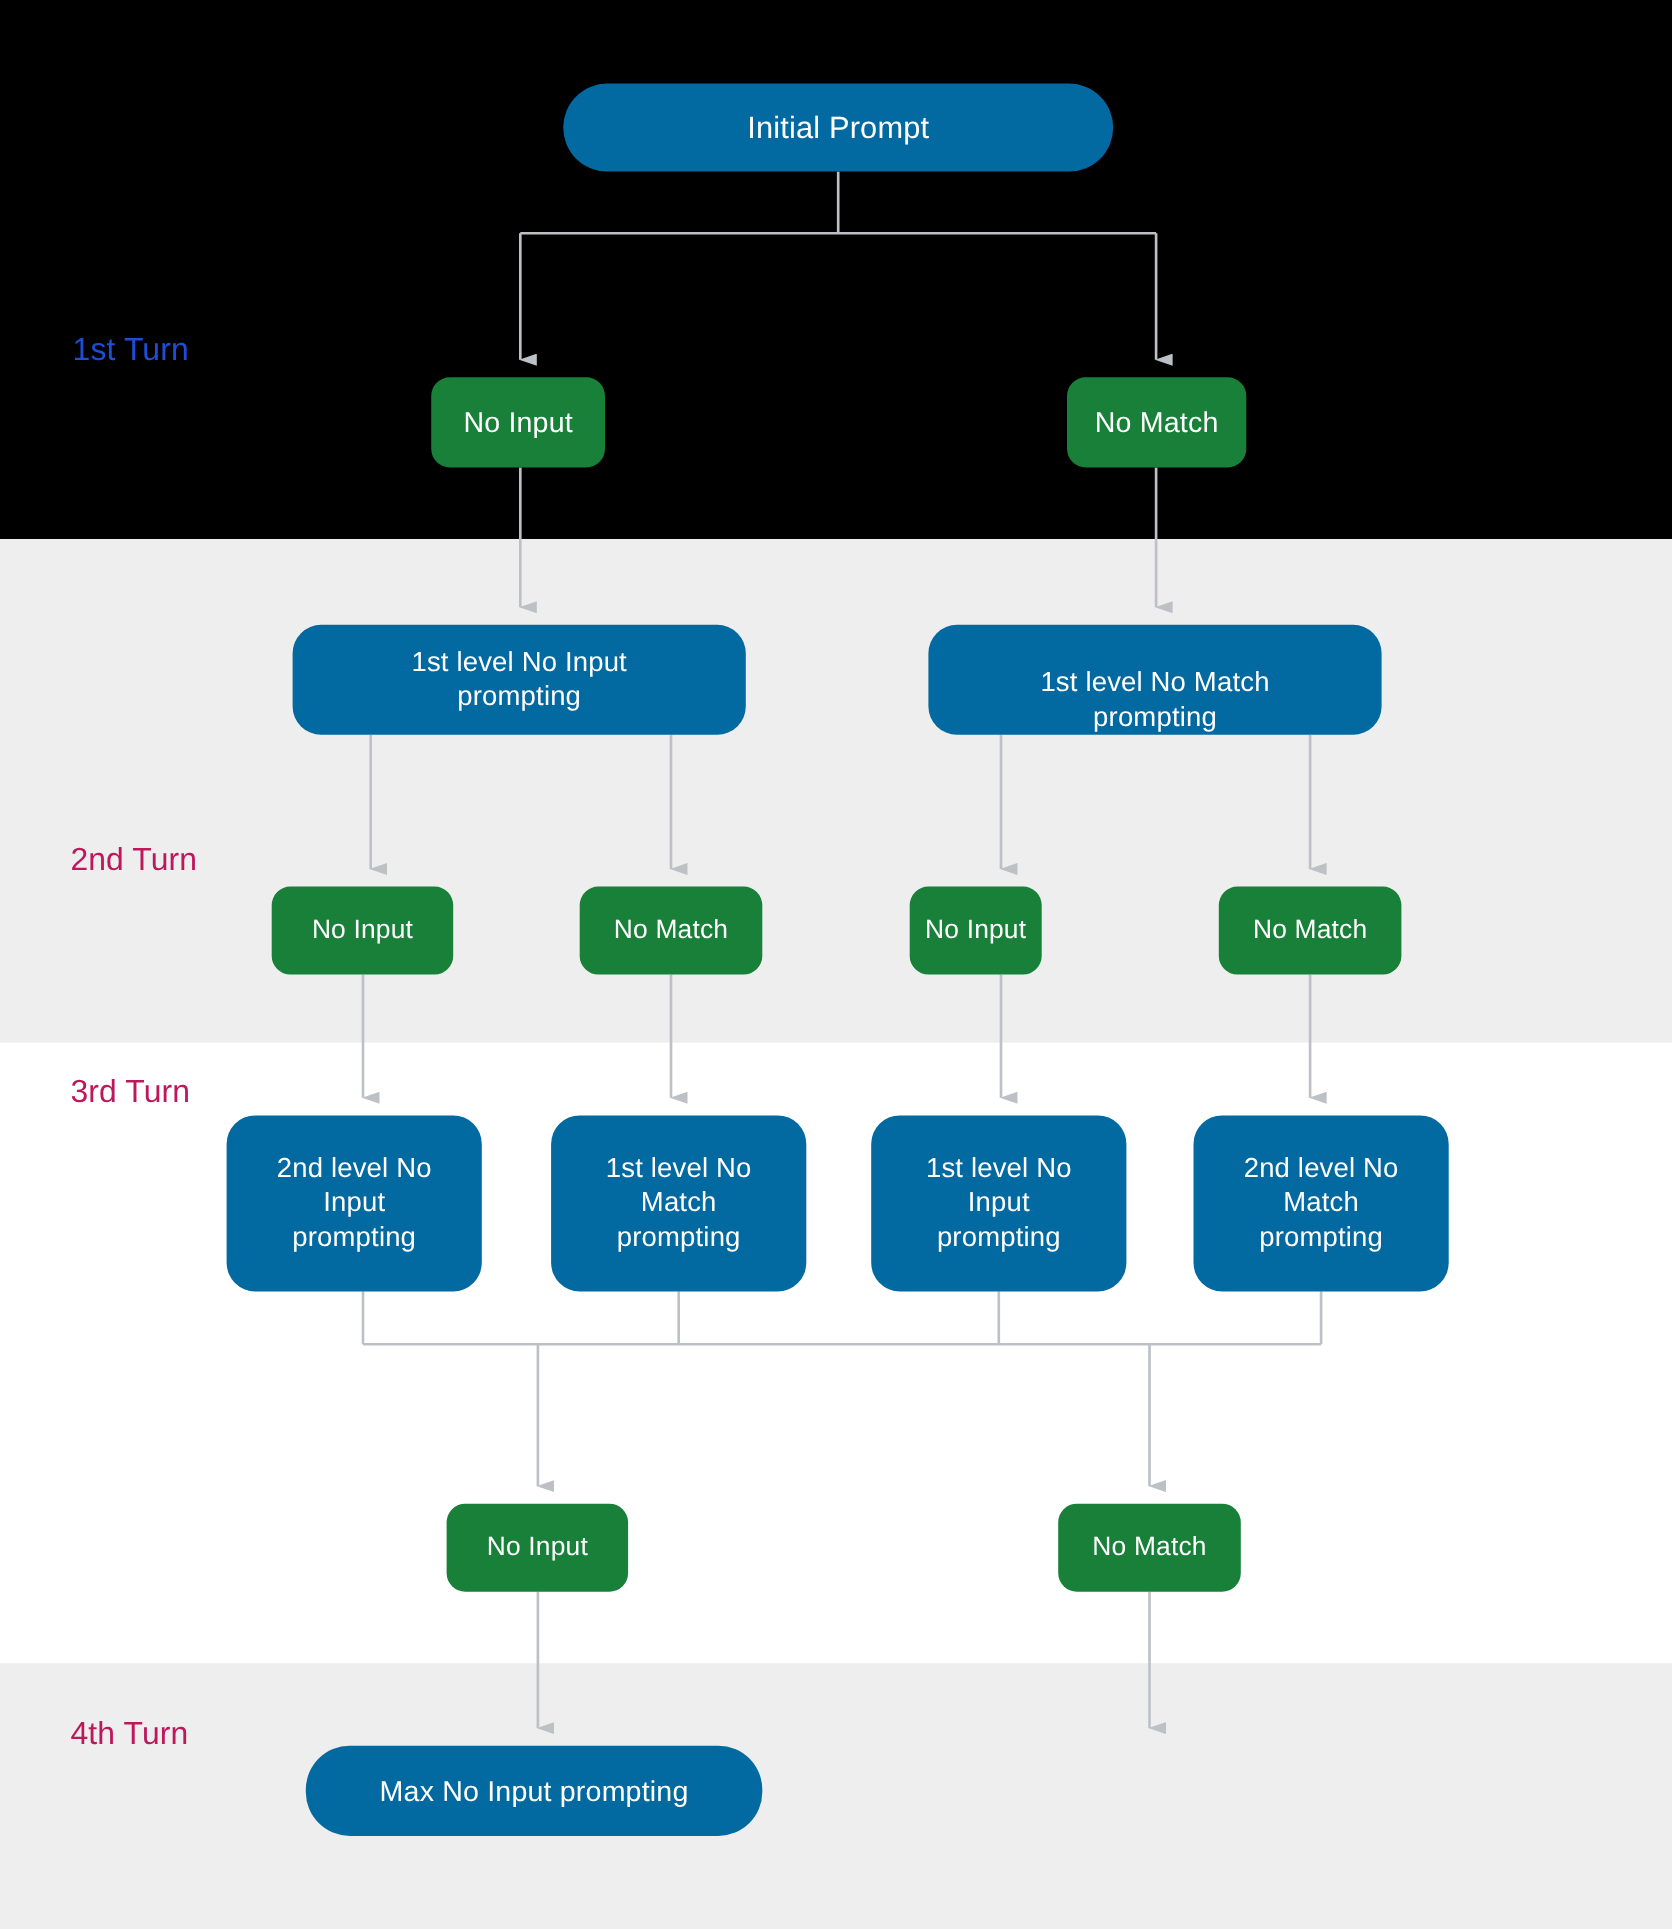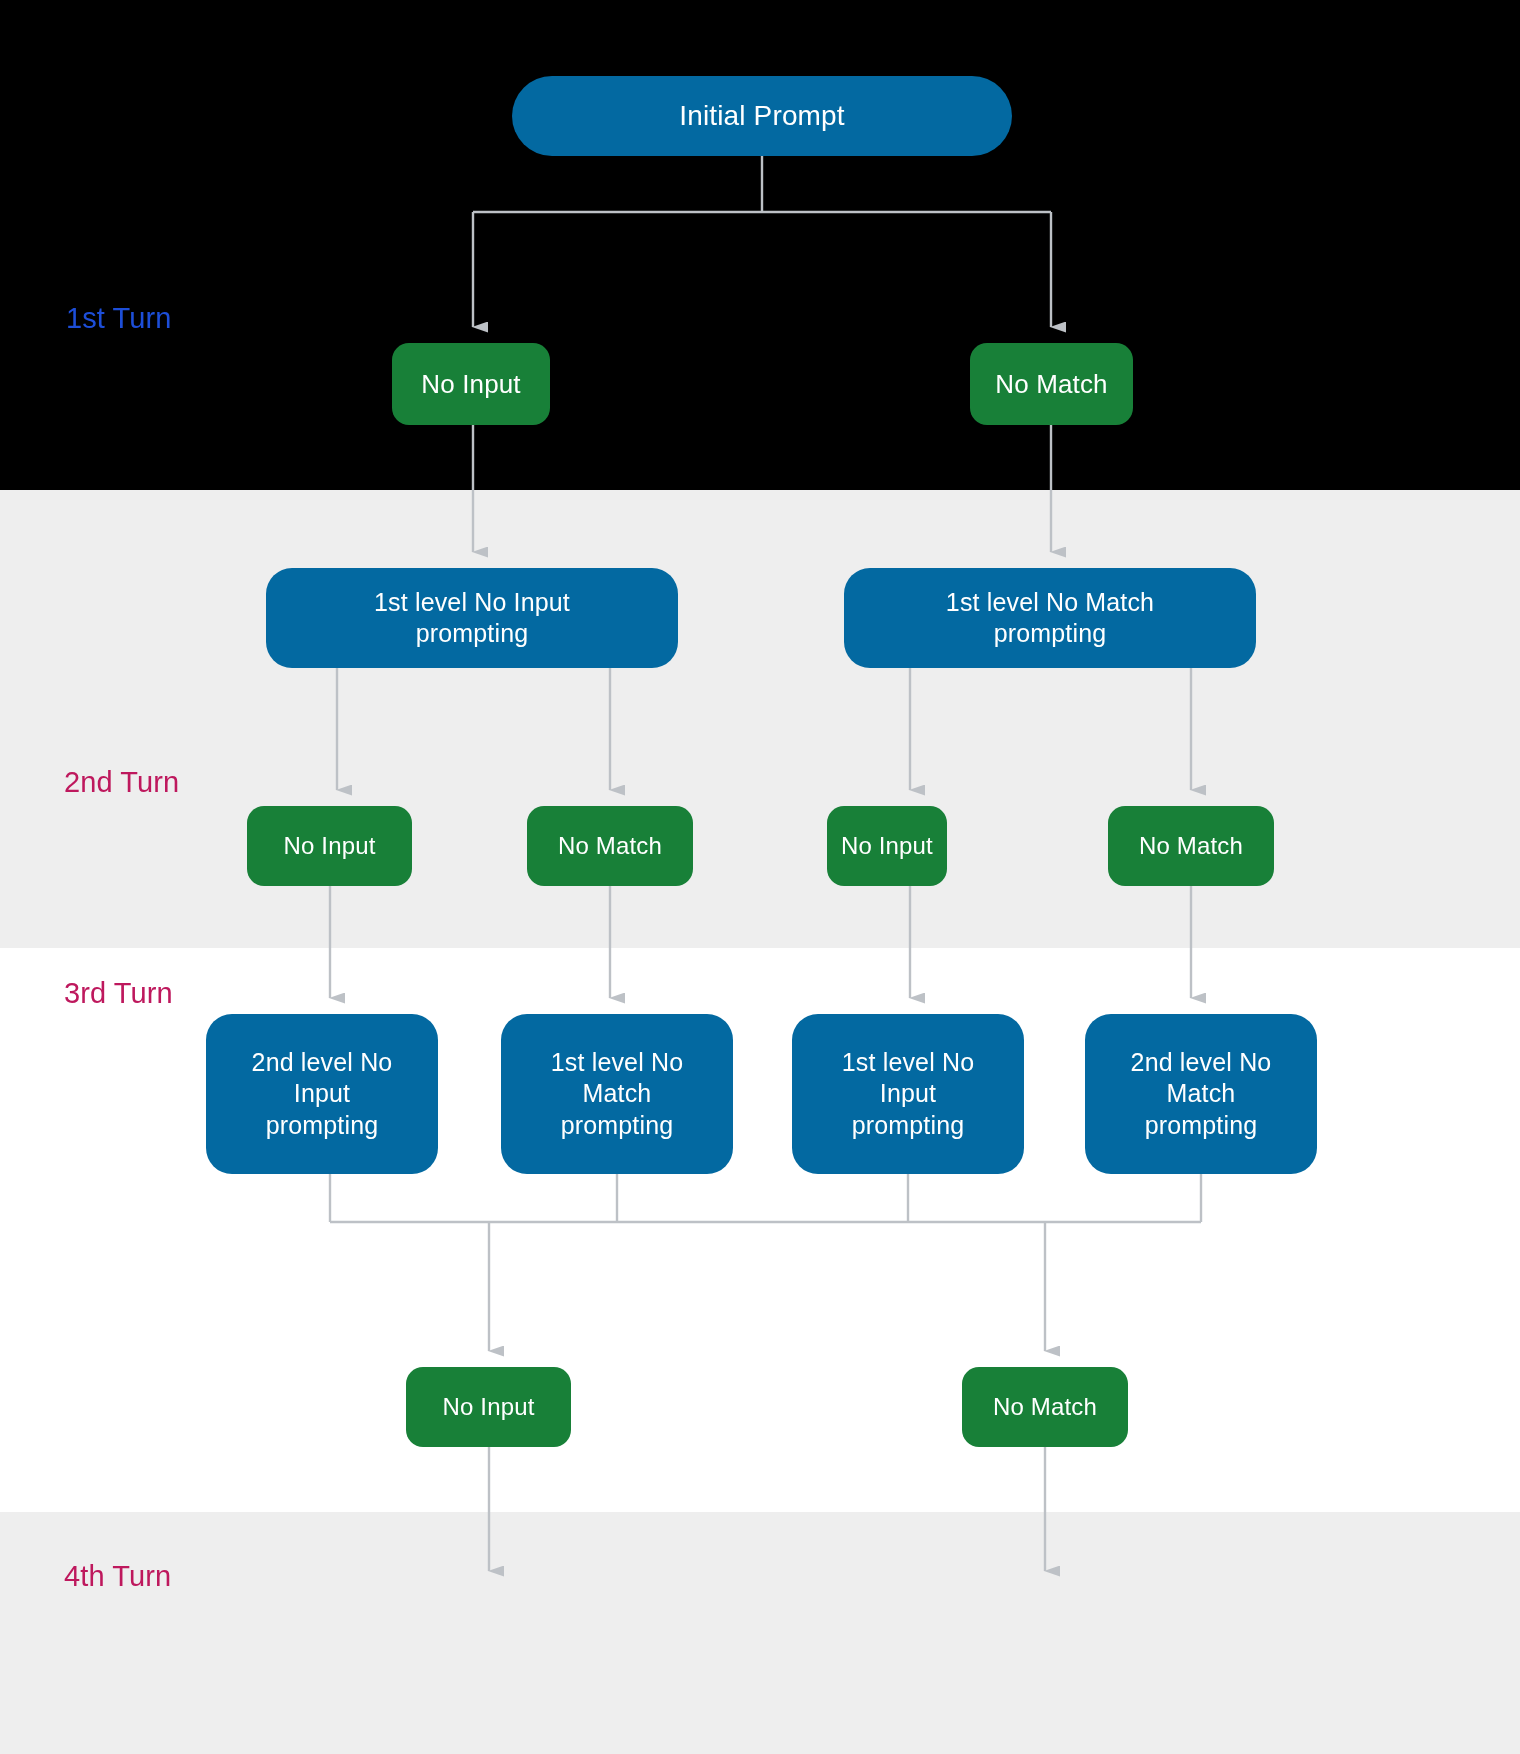--- a/index.html
+++ b/index.html
@@ -82,21 +82,21 @@
     line-height: 1.26;
     white-space: pre-line;
   }
 
   
   #n-initial      { left: 512px; top: 76px;   width: 500px; height: 80px;  font-size: 28px; }
   #n-t1-noinput   { left: 392px; top: 343px;  width: 158px; height: 82px;  font-size: 26px; }
   #n-t1-nomatch   { left: 970px; top: 343px;  width: 163px; height: 82px;  font-size: 26px; }
 
   #n-t2-p-input   { left: 266px; top: 568px;  width: 412px; height: 100px; font-size: 25px; align-items: center; }
-  #n-t2-p-match   { left: 844px; top: 568px;  width: 412px; height: 100px; font-size: 25px; }
+  #n-t2-p-match   { left: 844px; top: 568px;  width: 412px; height: 100px; font-size: 25px; align-items: flex-end; }
 
   #n-t2-e1        { left: 247px; top: 806px;  width: 165px; height: 80px;  font-size: 24px; }
   #n-t2-e2        { left: 527px; top: 806px;  width: 166px; height: 80px;  font-size: 24px; }
   #n-t2-e3        { left: 827px; top: 806px;  width: 165px); height: 80px; font-size: 24px; }
   #n-t2-e4        { left: 1108px; top: 806px; width: 166px; height: 80px;  font-size: 24px; }
 
   #n-t3-p1        { left: 206px; top: 1014px; width: 232px; height: 160px; font-size: 25px; }
   #n-t3-p2        { left: 501px; top: 1014px; width: 232px; height: 160px; font-size: 25px; }
   #n-t3-p3        { left: 792px; top: 1014px; width: 232px; height: 160px; font-size: 25px; }
   #n-t3-p4        { left: 1085px; top: 1014px; width: 232px; height: 160px; font-size: 25px; }
@@ -221,14 +221,17 @@
 prompting</span>
   </div>
 
   <div class="node node-event" id="n-t3-e-input">
     <span class="nlabel">No Input</span>
   </div>
   <div class="node node-event" id="n-t3-e-match">
     <span class="nlabel">No Match</span>
   </div>
 
+  <div class="node node-prompt" id="n-t4-input">
+    <span class="nlabel">Max No Input prompting</span>
+  </div>
 
 </div>
 
 </body></html>

